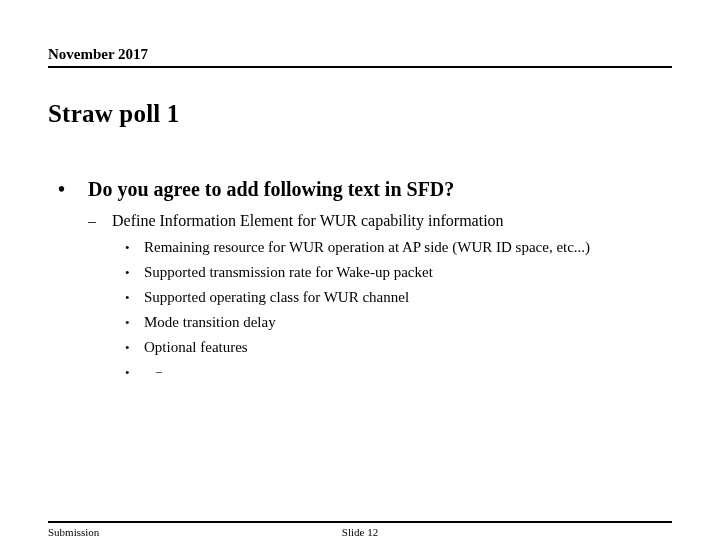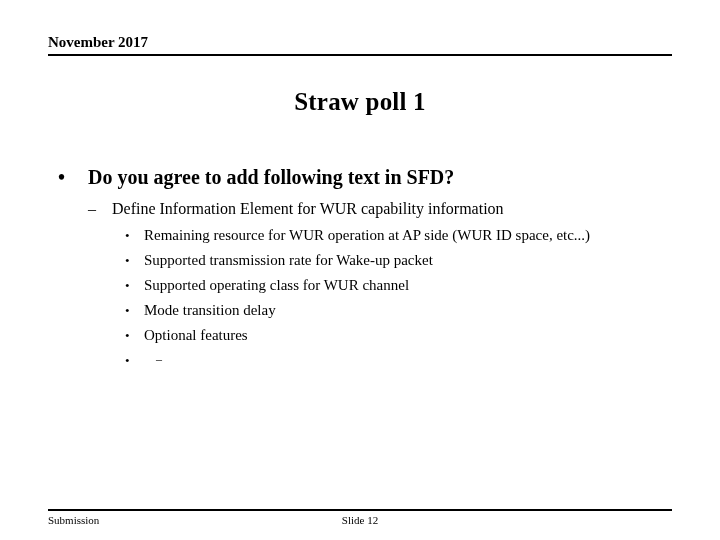--- a/index.html
+++ b/index.html
@@ -10,21 +10,21 @@
   body {
     width: 720px;
     height: 540px;
     overflow: hidden;
     font-family: "Liberation Serif", serif;
     color: #000000;
     position: relative;
   }
   .slide {
     position: absolute;
-    left: 0; top: 4px;
+    left: 0; top: 16px;
     width: 720px;
     height: 398px;
   }
 
   
   .header {
     position: absolute;
     left: 48px;
     top: 30px;
     width: 624px;
@@ -54,21 +54,20 @@
     height: 0;
     border-top: 2px solid #000;
   }
 
   
   .title {
     position: absolute;
     left: 48px;
     top: 84px;
     width: 624px;
-    text-align: center;
     font-size: 25px;
     font-weight: bold;
     letter-spacing: 0.2px;
   }
 
   
   .body-area {
     position: absolute;
     left: 48px;
     top: 160px;

